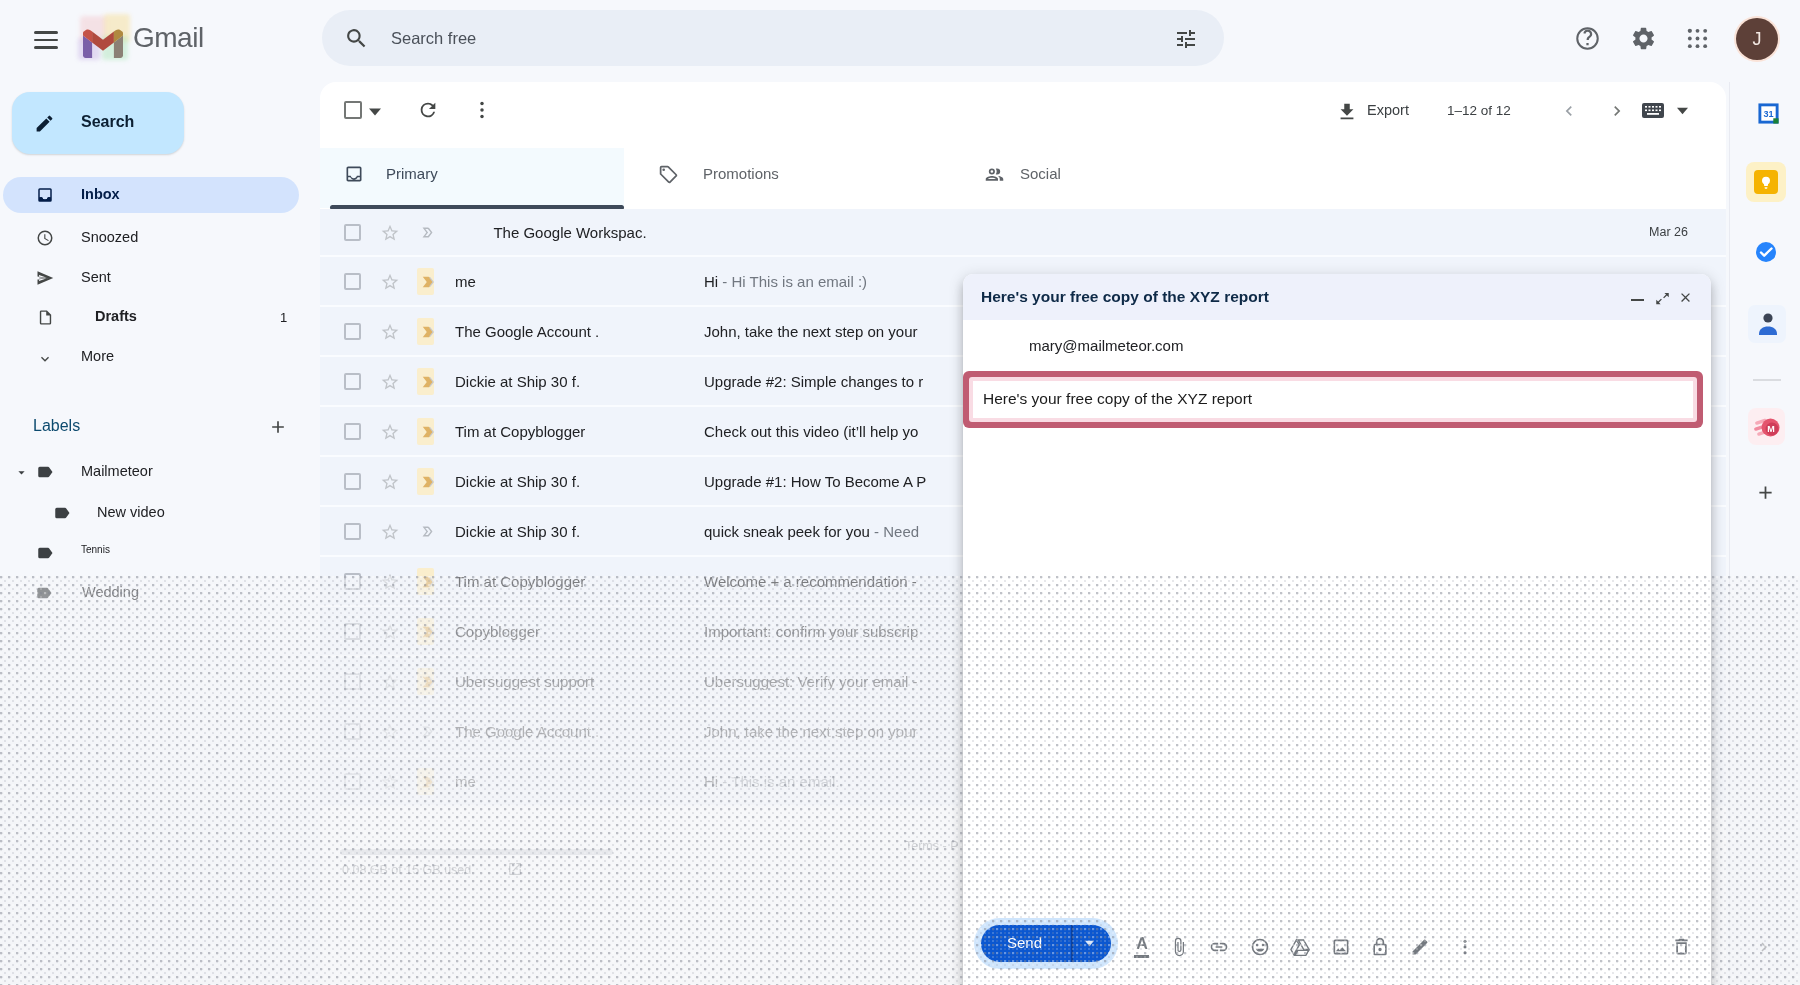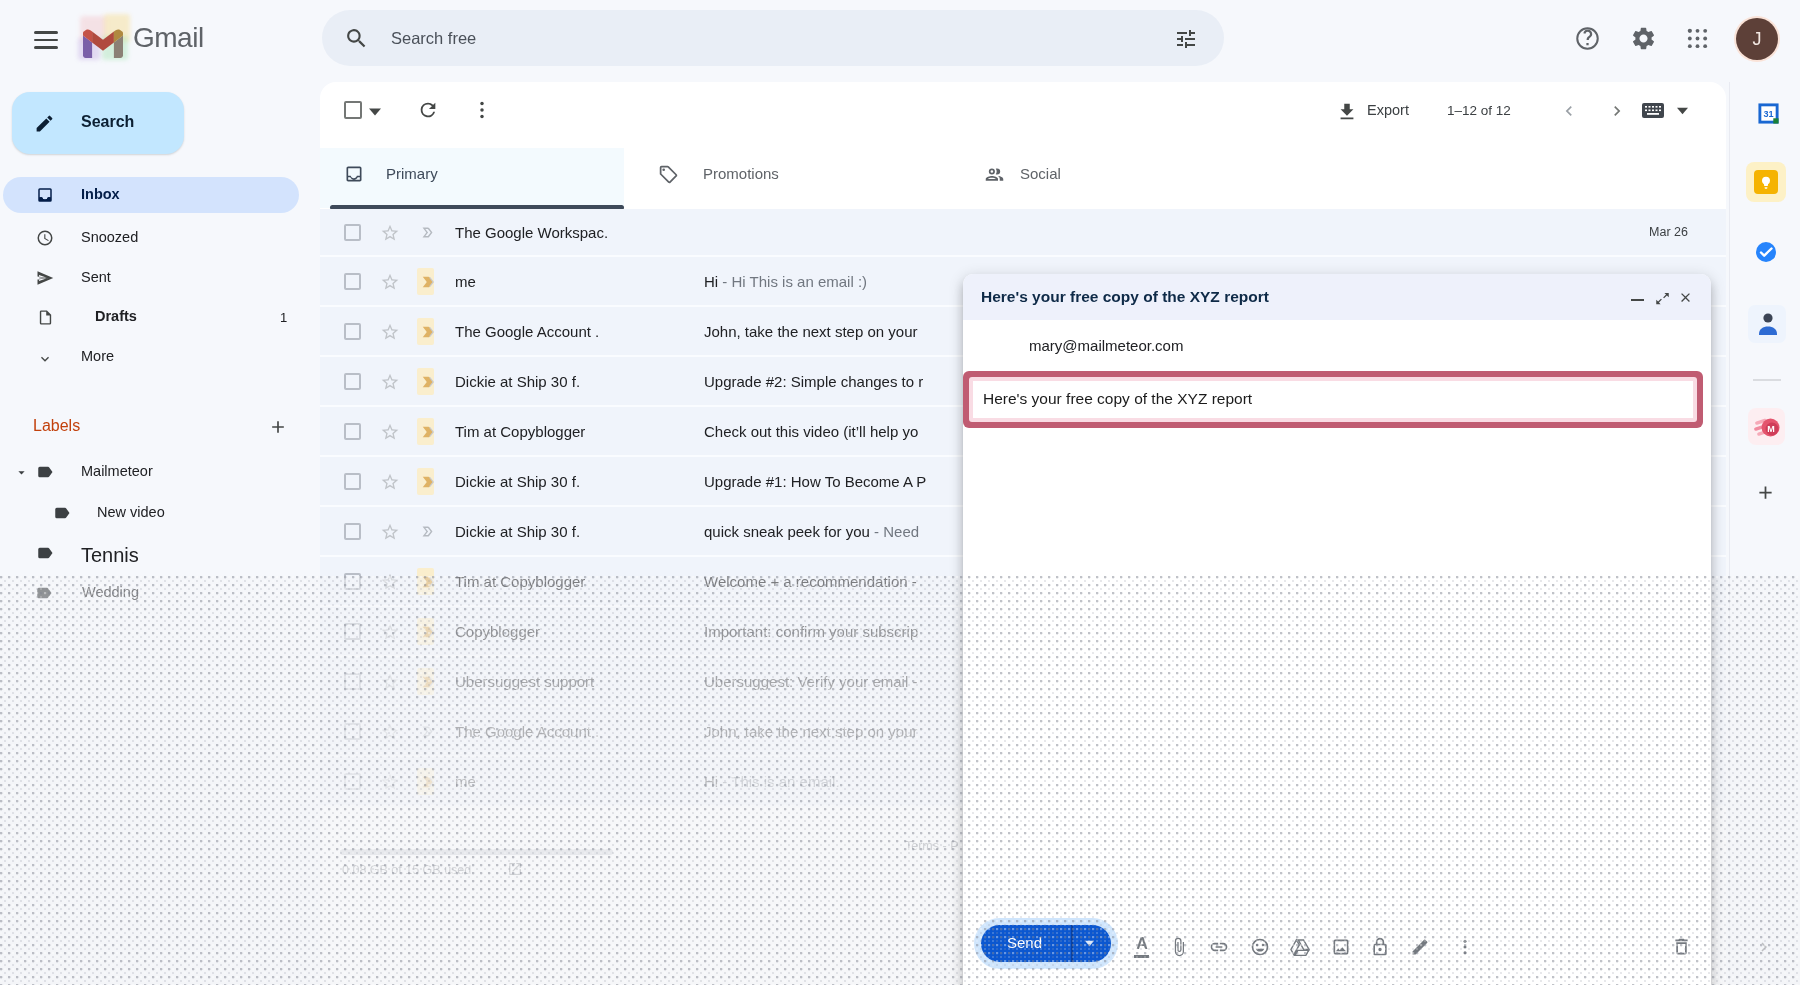--- a/index.html
+++ b/index.html
@@ -89,42 +89,42 @@
       <path d="M14 2H6a2 2 0 0 0-2 2v16a2 2 0 0 0 2 2h12a2 2 0 0 0 2-2V8l-6-6zm4 18H6V4h7v5h5v11z" fill="#444746"></path>
     </svg>
 <div class="abs" style="left:95px;top:308px;font-size:14.5px;font-weight:700;color:#202124;">Drafts</div>
 <div class="abs" style="left:280px;top:310px;font-size:13px;color:#202124;">1</div>
 
 <svg class="abs" style="left:37px;top:351px;" width="16" height="16" viewBox="0 0 24 24">
       <path d="M7.41 8.59 12 13.17l4.59-4.58L18 10l-6 6-6-6 1.41-1.41z" fill="#444746"></path>
     </svg>
 <div class="abs" style="left:81px;top:348px;font-size:14.5px;color:#202124;">More</div>
 
-<div class="abs" style="left:33px;top:417px;font-size:16px;font-weight:500;color:#c2410c;">Labels</div>
+<div class="abs" style="left:33px;top:417px;font-size:16px;font-weight:500;color:#0c4a6e;">Labels</div>
 <svg class="abs" style="left:268px;top:417px;" width="20" height="20" viewBox="0 0 24 24">
       <path d="M19 13h-6v6h-2v-6H5v-2h6V5h2v6h6v2z" fill="#444746"></path>
     </svg>
 
 <svg class="abs" style="left:14px;top:465px;" width="15" height="15" viewBox="0 0 24 24">
       <path d="M7 10l5 5 5-5z" fill="#3c4043"></path>
     </svg>
 <svg class="abs" style="left:36px;top:463px;" width="18" height="18" viewBox="0 0 24 24">
       <path d="M17.63 5.84A2 2 0 0 0 16 5H5a2 2 0 0 0-2 2v10a2 2 0 0 0 2 2h11c.67 0 1.27-.33 1.63-.84L22 12l-4.37-6.16z" fill="#3c4043"></path>
     </svg>
 <div class="abs" style="left:81px;top:463px;font-size:14.5px;color:#202124;">Mailmeteor</div>
 
 <svg class="abs" style="left:53px;top:504px;" width="18" height="18" viewBox="0 0 24 24">
       <path d="M17.63 5.84A2 2 0 0 0 16 5H5a2 2 0 0 0-2 2v10a2 2 0 0 0 2 2h11c.67 0 1.27-.33 1.63-.84L22 12l-4.37-6.16z" fill="#3c4043"></path>
     </svg>
 <div class="abs" style="left:97px;top:504px;font-size:14.5px;color:#202124;">New video</div>
 
 <svg class="abs" style="left:36px;top:544px;" width="18" height="18" viewBox="0 0 24 24">
       <path d="M17.63 5.84A2 2 0 0 0 16 5H5a2 2 0 0 0-2 2v10a2 2 0 0 0 2 2h11c.67 0 1.27-.33 1.63-.84L22 12l-4.37-6.16z" fill="#3c4043"></path>
     </svg>
-<div class="abs" style="left:81px;top:544px;font-size:20px;color:#202124;">Tennis</div>
+<div class="abs" style="left:81px;top:544px;font-size:10px;color:#202124;">Tennis</div>
 
 <svg class="abs" style="left:35px;top:584px;" width="18" height="18" viewBox="0 0 24 24">
       <path d="M17.63 5.84A2 2 0 0 0 16 5H5a2 2 0 0 0-2 2v10a2 2 0 0 0 2 2h11c.67 0 1.27-.33 1.63-.84L22 12l-4.37-6.16z" fill="#3c4043"></path>
     </svg>
 <div class="abs" style="left:82px;top:584px;font-size:14.5px;color:#202124;">Wedding</div>
 
 <div class="abs" id="card" style="left:320px;top:82px;width:1406px;height:903px;background:#ffffff;border-radius:16px 16px 0 0;overflow:hidden;">
 
   <div class="abs" style="left:24px;top:19px;width:14px;height:14px;border:2px solid #747775;border-radius:2px;"></div>
   <svg class="abs" style="left:49px;top:25px;" width="12" height="10" viewBox="0 0 10 6">
@@ -197,21 +197,21 @@
           <div style="position:absolute;left:60px;top:14px;">
             <svg width="20" height="20" viewBox="0 0 24 24">
               <path d="M22 9.24l-7.19-.62L12 2 9.19 8.63 2 9.24l5.46 4.73L5.82 21 12 17.27 18.18 21l-1.63-7.03L22 9.24zM12 15.4l-3.76 2.27 1-4.28-3.32-2.88 4.38-.38L12 6.1l1.71 4.04 4.38.38-3.32 2.88 1 4.28L12 15.4z" fill="#c0c4c9"></path>
             </svg>
           </div>
           <div style="position:absolute;left:99px;top:15px;">
             <svg width="17" height="17" viewBox="0 0 24 24">
               <path d="M5 19h7.6c.6 0 1.2-.3 1.6-.8L19 12l-4.8-6.2c-.4-.5-1-.8-1.6-.8H5l5.4 7L5 19zm3.9-2 3.9-5-3.9-5h3.7l3.9 5-3.9 5H8.9z" fill="#b5bac1"></path>
             </svg>
           </div>
-          <div style="position:absolute;left:135px;top:15px;width:230px;font-size:15px;color:#202124;white-space:nowrap;overflow:hidden;">The Google Workspac.</div>
+          <div style="position:absolute;left:135px;top:15px;width:230px;font-size:15px;color:#202124;white-space:nowrap;overflow:hidden;text-align:center;">The Google Workspac.</div>
           <div style="position:absolute;right:38px;top:16px;font-size:12.5px;color:#3c4043;">Mar 26</div>
         </div>
         <div class="abs" style="left:0;top:174.5px;width:1406px;height:48px;background:#f0f4fb;border-bottom:2px solid #fafcff;">
           <div style="position:absolute;left:24px;top:16px;width:13px;height:13px;border:2px solid #b9bec7;border-radius:2px;"></div>
           <div style="position:absolute;left:60px;top:15px;">
             <svg width="20" height="20" viewBox="0 0 24 24">
               <path d="M22 9.24l-7.19-.62L12 2 9.19 8.63 2 9.24l5.46 4.73L5.82 21 12 17.27 18.18 21l-1.63-7.03L22 9.24zM12 15.4l-3.76 2.27 1-4.28-3.32-2.88 4.38-.38L12 6.1l1.71 4.04 4.38.38-3.32 2.88 1 4.28L12 15.4z" fill="#c0c4c9"></path>
             </svg>
           </div>
           <div style="position:absolute;left:99px;top:16px;">

